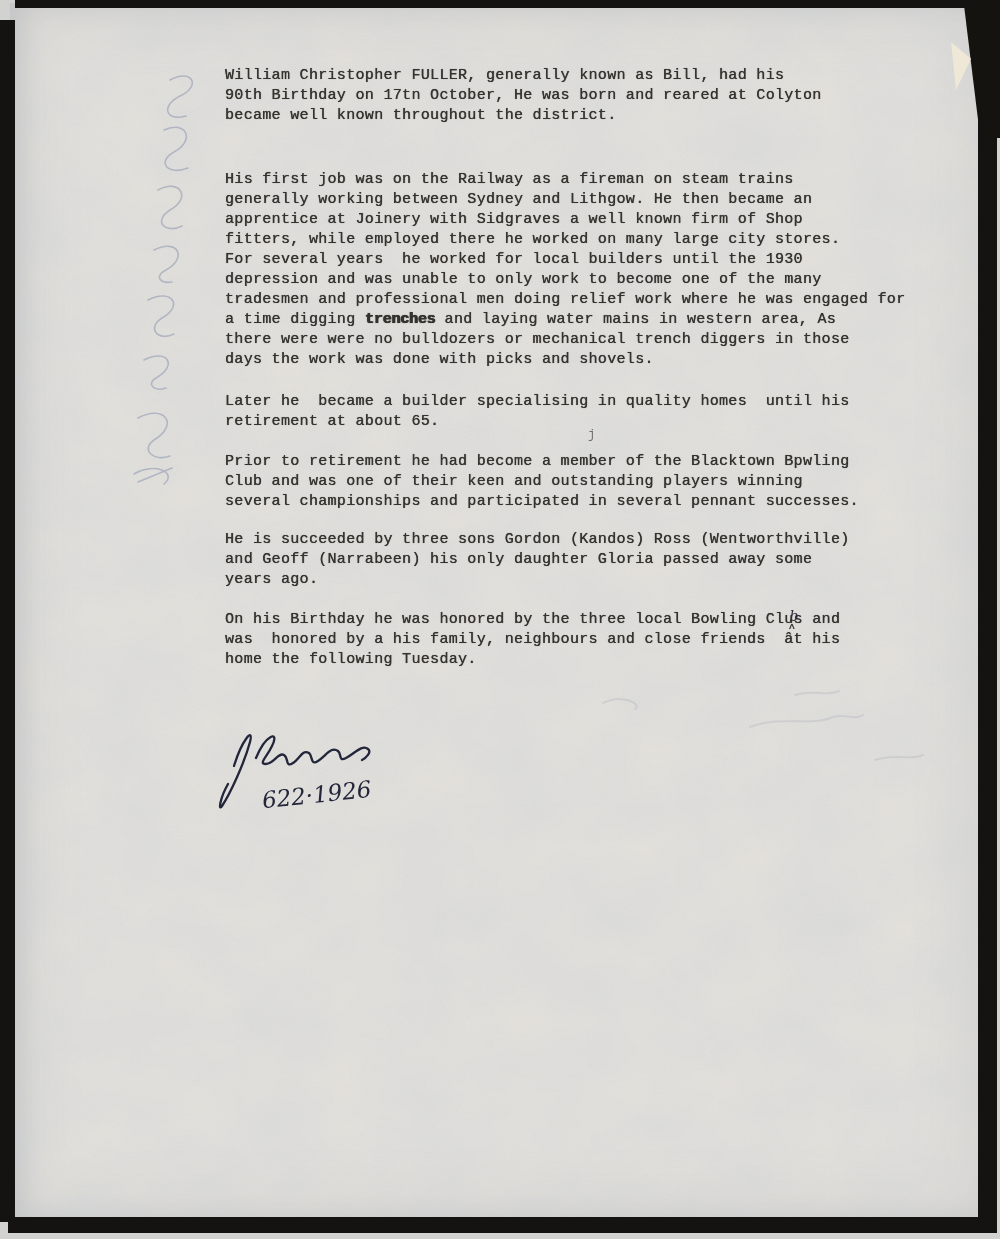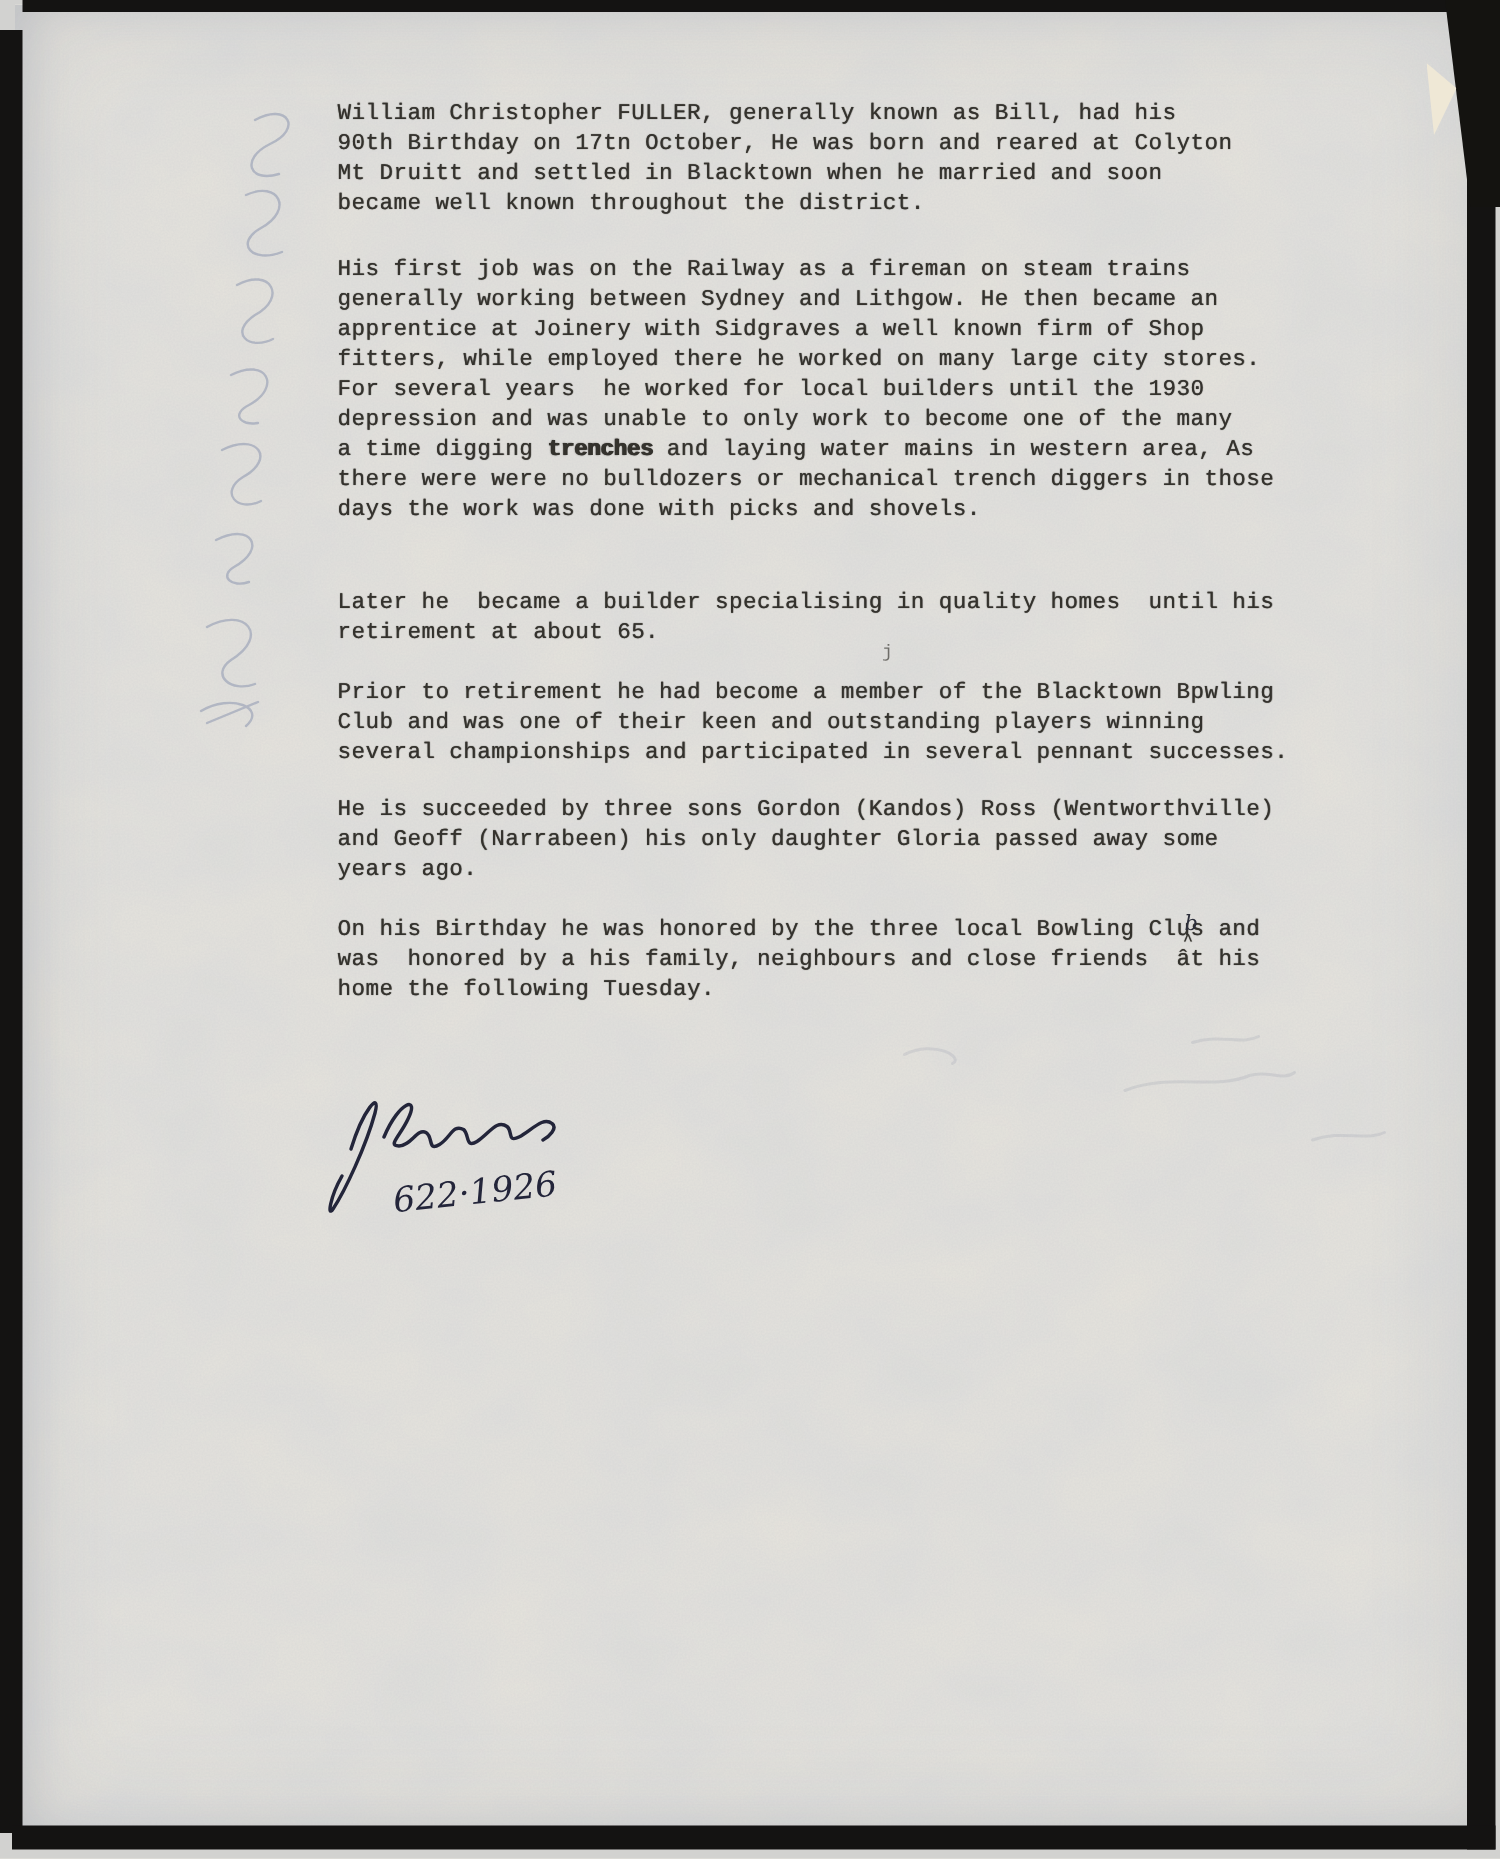--- a/index.html
+++ b/index.html
@@ -93,30 +93,30 @@
     <path d="M205,62 C235,50 265,62 288,52 C300,48 310,56 318,50"></path>
     <path d="M250,30 C270,24 282,32 294,26"></path>
     <path d="M330,95 C350,88 366,96 378,90"></path>
   </g>
 </svg>
 
 <div class="doc">
   <div class="para" style="top:66px">
       <div class="line">William Christopher FULLER, generally known as Bill, had his</div>
       <div class="line">90th Birthday on 17tn October, He was born and reared at Colyton</div>
-      <div class="line">Mt Druitt and settled in Blacktown when he married and soon</div>
       <div class="line">became well known throughout the district.</div>
     </div>
   <div class="para" style="top:170px">
       <div class="line">His first job was on the Railway as a fireman on steam trains</div>
       <div class="line">generally working between Sydney and Lithgow. He then became an</div>
       <div class="line">apprentice at Joinery with Sidgraves a well known firm of Shop</div>
       <div class="line">fitters, while employed there he worked on many large city stores.</div>
       <div class="line">For several years  he worked for local builders until the 1930</div>
       <div class="line">depression and was unable to only work to become one of the many</div>
+      <div class="line">tradesmen and professional men doing relief work where he was engaged for</div>
       <div class="line"><span>a time digging </span><span class="ot">trenches</span><span> and laying water mains in western area, As</span></div>
       <div class="line">there were were no bulldozers or mechanical trench diggers in those</div>
       <div class="line">days the work was done with picks and shovels.</div>
     </div>
   <div class="para" style="top:392px">
       <div class="line">Later he  became a builder specialising in quality homes  until his</div>
       <div class="line">retirement at about 65.</div>
     </div>
   <div class="para" style="top:452px">
       <div class="line">Prior to retirement he had become a member of the Blacktown Bpwling</div>

